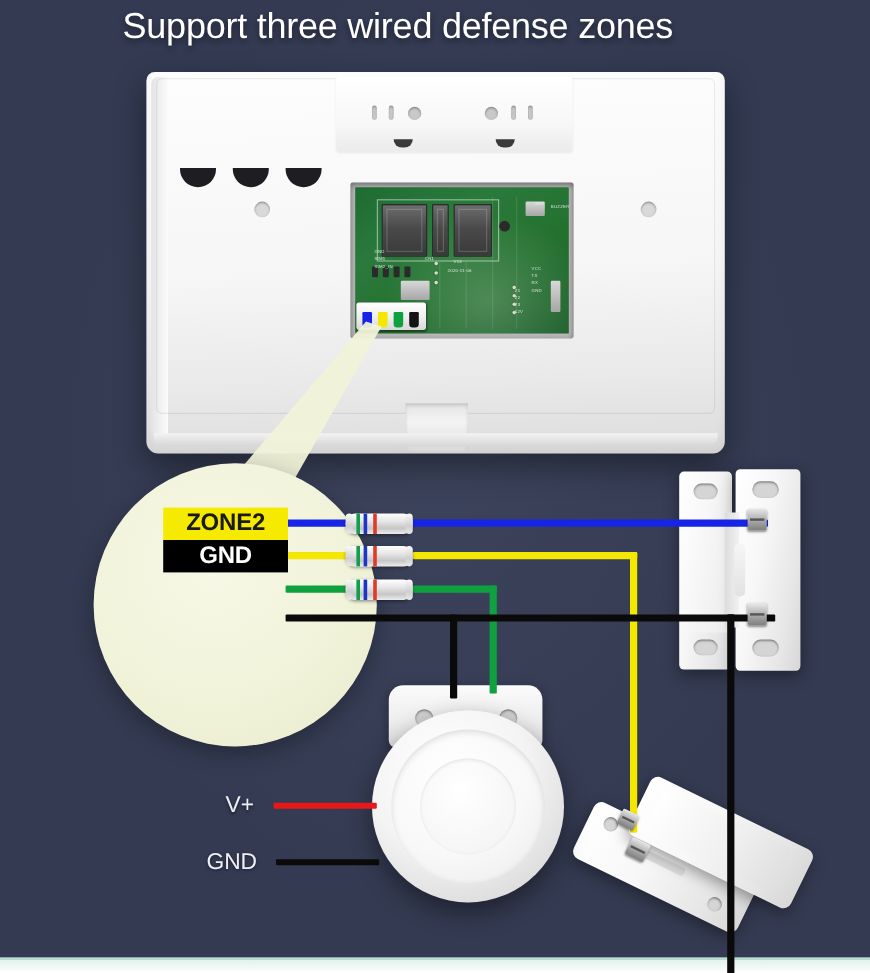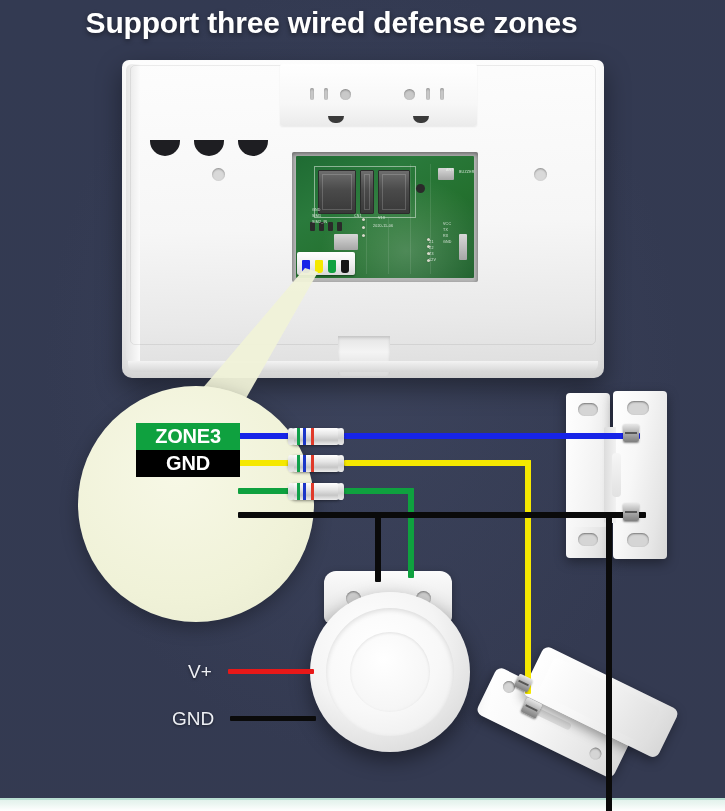--- a/index.html
+++ b/index.html
@@ -19,21 +19,21 @@
   .vignette {
     position: absolute; inset: 0;
     background: radial-gradient(ellipse at 50% 45%, rgba(70,78,104,0.45) 0%, rgba(44,50,72,0) 62%);
     pointer-events: none;
   }
 
   
   .title {
     position: absolute; left: 0; top: 6px; width: 663px;
     text-align: center;
-    font-size: 30px; font-weight: bold; letter-spacing: -0.2px;
+    font-size: 30px; font-weight: normal; letter-spacing: -0.2px;
     color: #ffffff;
     text-shadow: 0 2px 5px rgba(0,0,0,0.45);
     white-space: nowrap;
   }
 
   
   .panel {
     position: absolute; left: 122px; top: 60px;
     width: 482px; height: 318px;
     background: linear-gradient(178deg, #fdfdfd 0%, #f6f6f6 52%, #e9e9e9 80%, #dcdcdc 100%);
@@ -364,21 +364,21 @@
       </div>
     </div>
   </div>
 
   <svg class="callout-cone" viewBox="0 0 725 811">
     <polygon points="305,268 318,272 205,470 150,450" fill="#f0f2d8" opacity="0.95"></polygon>
   </svg>
   <div class="magnifier" style="background: radial-gradient(circle at 42% 36%, rgb(247, 248, 230) 0%, rgb(240, 242, 216) 62%, rgb(232, 234, 208) 100%);"></div>
 
   <div class="zone-stack">
-    <div class="zone-row" style="background: rgb(15, 161, 63); color: rgb(255, 255, 255);">ZONE3</div>
+    <div class="zone-row" style="background: rgb(245, 234, 0); color: rgb(26, 26, 26);">ZONE2</div>
     <div class="zone-row" style="background: rgb(0, 0, 0); color: rgb(255, 255, 255);">GND</div>
   </div>
 
   <div class="w wh" id="w-z1-a" style="left: 238px; top: 433px; width: 52px; background: rgb(23, 36, 232);"></div>
   <div class="w wh" id="w-z1-b" style="left: 344px; top: 433px; width: 296px; background: rgb(23, 36, 232);"></div>
 
   <div class="w wh" id="w-z2-a" style="left: 238px; top: 460px; width: 52px; background: rgb(245, 232, 0);"></div>
   <div class="w wh" id="w-z2-b" style="left: 344px; top: 460px; width: 187px; background: rgb(245, 232, 0);"></div>
   <div class="w wv" id="w-z2-c" style="left: 525px; top: 460px; height: 234px; background: rgb(245, 232, 0);"></div>
 

